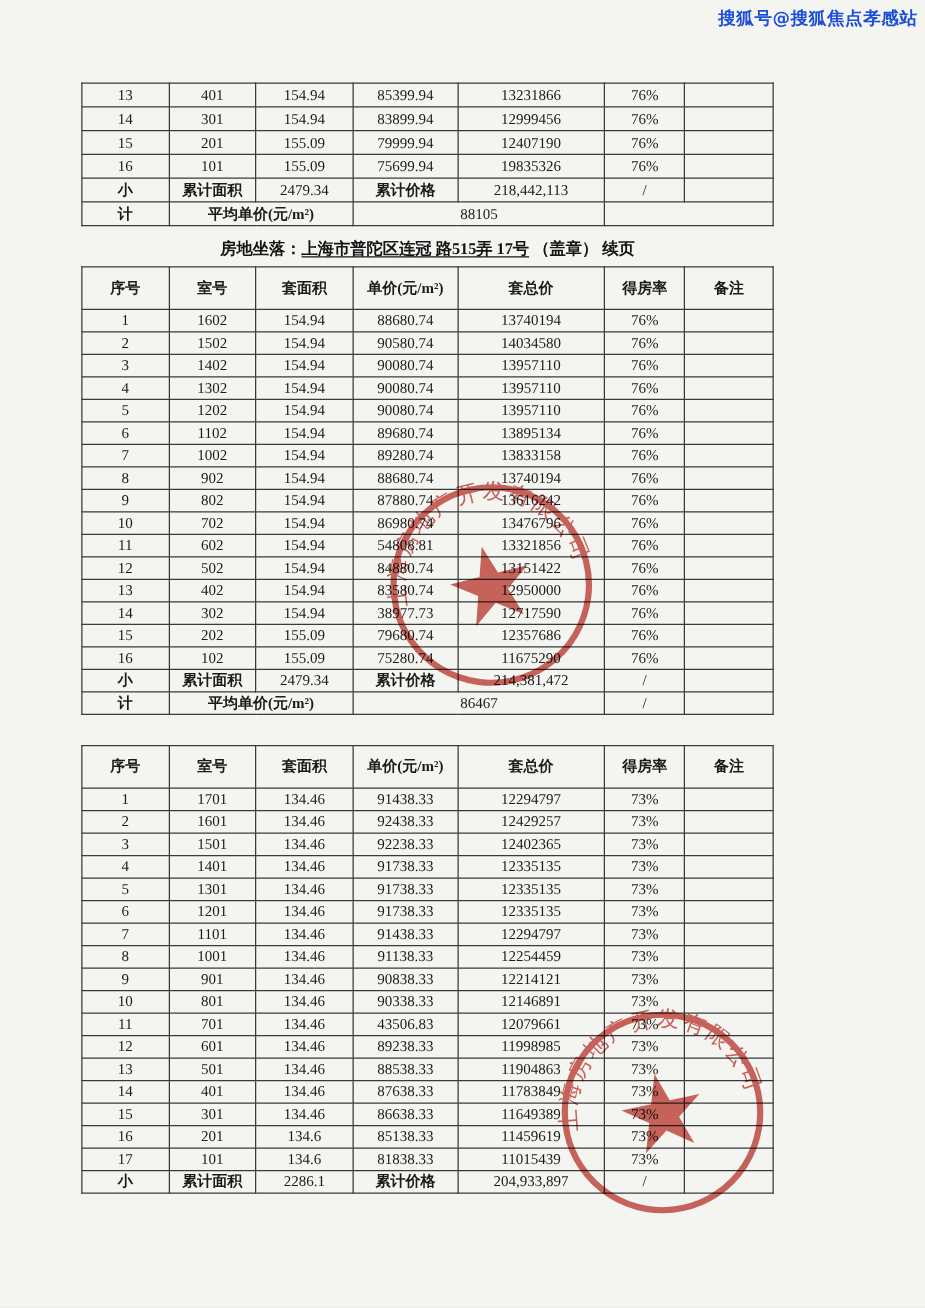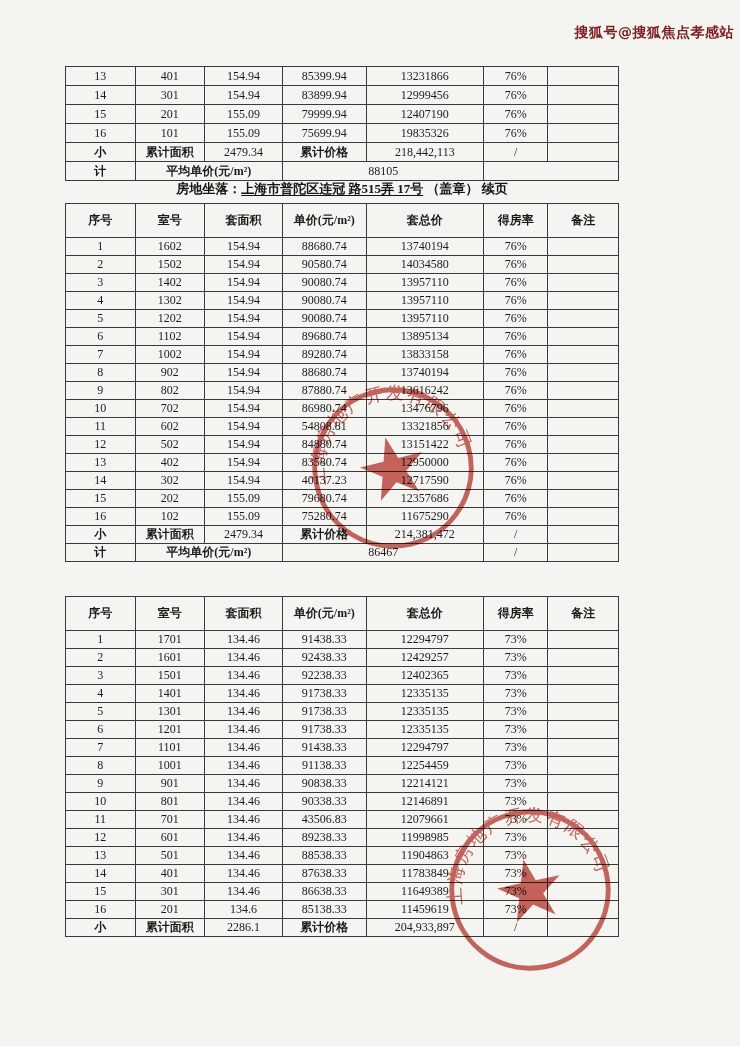--- a/index.html
+++ b/index.html
@@ -3,23 +3,23 @@
 <meta charset="utf-8">
 <style>
   * { margin:0; padding:0; box-sizing:border-box; }
   html,body { background:#e8e8e6; }
   body { font-family:"Liberation Serif","DejaVu Serif",serif; }
   .page {
     position:relative; width:740px; height:1046px; margin:0 auto;
     background:#f4f4f1; overflow:hidden; color:#1b1b1b;
   }
   .watermark {
-    position:absolute; top:24px; right:6px;
+    position:absolute; top:6px; right:6px;
     font-family:"DejaVu Sans","Liberation Sans",sans-serif;
-    font-weight:bold; font-size:14px; color:#7f1d1d; letter-spacing:0.5px;
+    font-weight:bold; font-size:14px; color:#1d4ed8; letter-spacing:0.5px;
   }
   .tbl-section { position:absolute; left:65px; width:554px; }
   .tbl-title {
     text-align:center; font-size:13px; font-weight:bold;
     margin-bottom:5px; white-space:nowrap; color:#141414;
   }
   .tbl-title .addr { text-decoration:underline; text-underline-offset:2px; }
   table { border-collapse:collapse; width:100%; table-layout:fixed; }
   td, th {
     border:1px solid #3a3a3a; font-size:12px; text-align:center;
@@ -103,21 +103,21 @@
           <tr data-name="summary-row">
             <td data-name="summary-label">计</td>
             <td data-name="cell" colspan="2" class="bold">平均单价(元/m²)</td>
             <td data-name="cell" colspan="2">88105</td>
             <td data-name="cell" colspan="2"></td>
           </tr>
         </tbody>
       </table>
   </div>
 
-  <div class="tbl-section" style="top:180px;" data-name="table-section-17">
+  <div class="tbl-section" style="top:190px;" data-name="table-section-17">
     <div class="tbl-title" data-name="section-title">
       <span data-name="title-label">房地坐落：</span><span class="addr" data-name="title-address">上海市普陀区连冠 路515弄 17号</span>
       <span data-name="title-suffix">（盖章） 续页</span>
     </div>
     <table data-name="price-table-17">
         <colgroup>
           <col style="width: 65px;">
           <col style="width: 65px;">
           <col style="width: 73px;">
           <col style="width: 78px;">
@@ -249,21 +249,21 @@
             <td data-name="cell">154.94</td>
             <td data-name="cell">83580.74</td>
             <td data-name="cell">12950000</td>
             <td data-name="cell">76%</td>
             <td data-name="cell"></td>
           </tr>
           <tr data-name="table-row">
             <td data-name="cell">14</td>
             <td data-name="cell">302</td>
             <td data-name="cell">154.94</td>
-            <td data-name="cell">40137.23</td>
+            <td data-name="cell">38977.73</td>
             <td data-name="cell">12717590</td>
             <td data-name="cell">76%</td>
             <td data-name="cell"></td>
           </tr>
           <tr data-name="table-row">
             <td data-name="cell">15</td>
             <td data-name="cell">202</td>
             <td data-name="cell">155.09</td>
             <td data-name="cell">79680.74</td>
             <td data-name="cell">12357686</td>
@@ -457,20 +457,29 @@
           </tr>
           <tr data-name="table-row">
             <td data-name="cell">16</td>
             <td data-name="cell">201</td>
             <td data-name="cell">134.6</td>
             <td data-name="cell">85138.33</td>
             <td data-name="cell">11459619</td>
             <td data-name="cell">73%</td>
             <td data-name="cell"></td>
           </tr>
+          <tr data-name="table-row">
+            <td data-name="cell">17</td>
+            <td data-name="cell">101</td>
+            <td data-name="cell">134.6</td>
+            <td data-name="cell">81838.33</td>
+            <td data-name="cell">11015439</td>
+            <td data-name="cell">73%</td>
+            <td data-name="cell"></td>
+          </tr>
           <tr data-name="summary-row">
             <td data-name="summary-label">小</td>
             <td data-name="cell" class="bold">累计面积</td>
             <td data-name="cell">2286.1</td>
             <td data-name="cell" class="bold">累计价格</td>
             <td data-name="cell">204,933,897</td>
             <td data-name="cell">/</td>
             <td data-name="cell"></td>
           </tr>
         </tbody>

